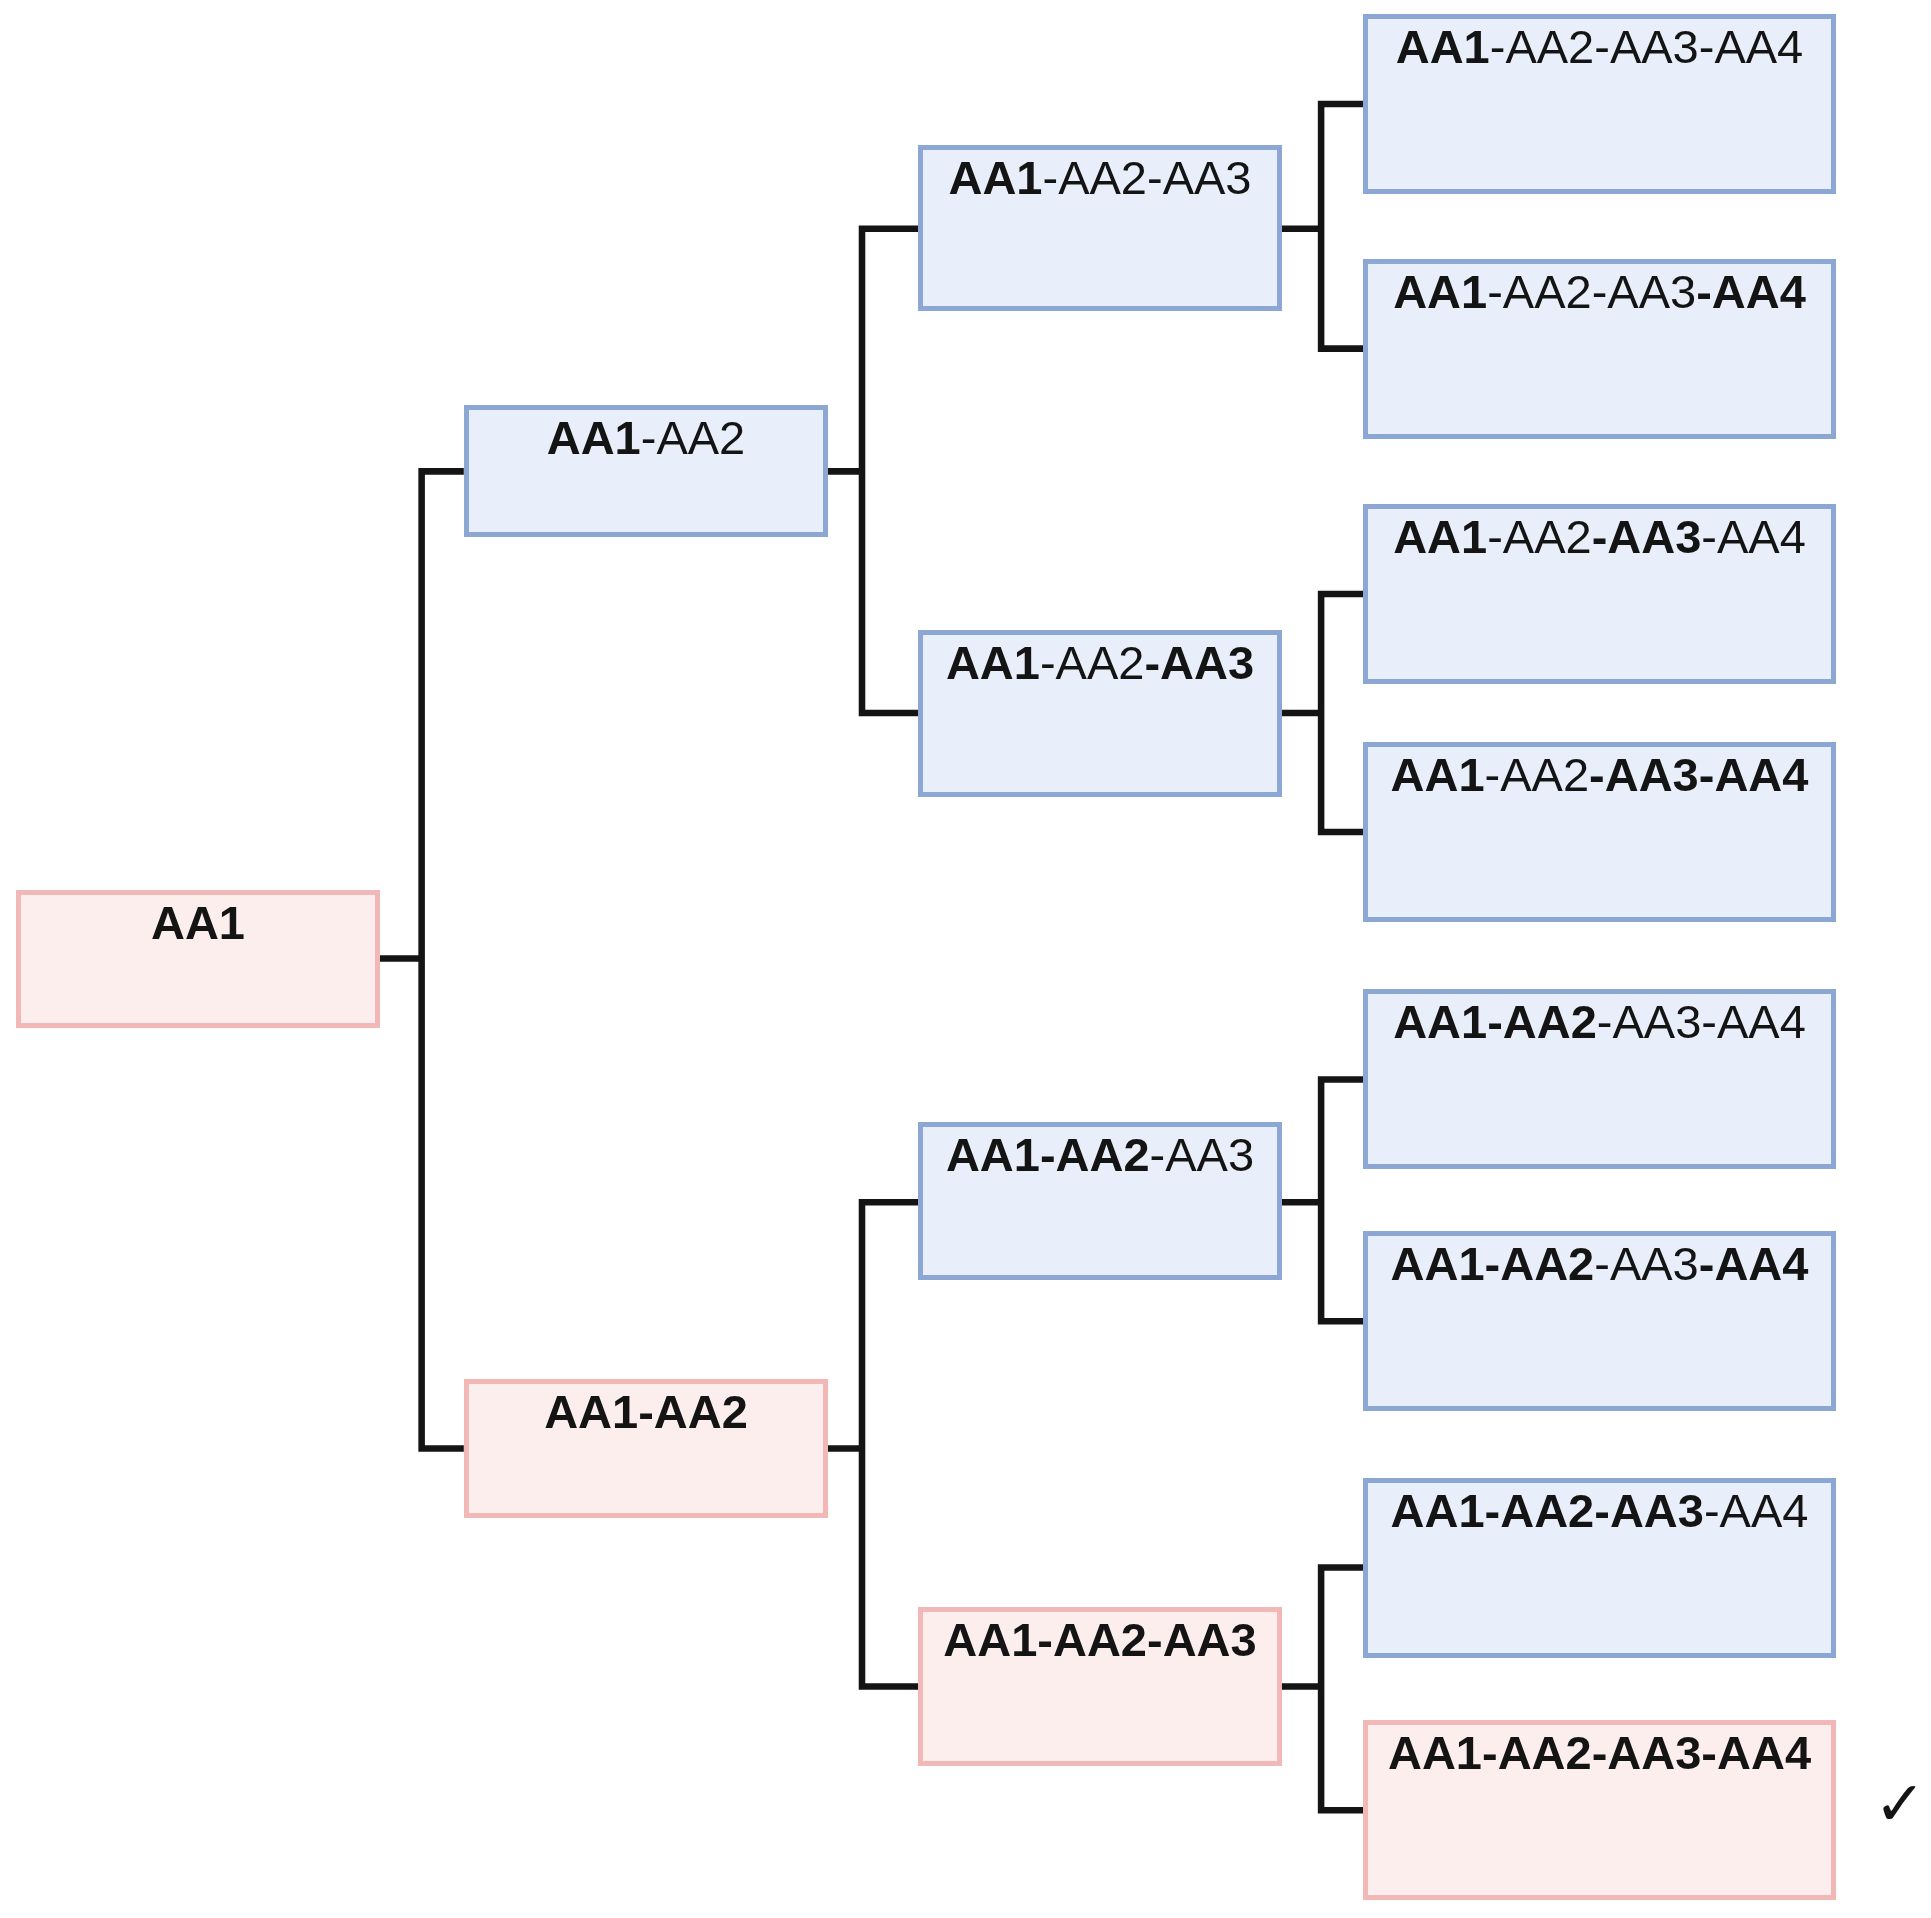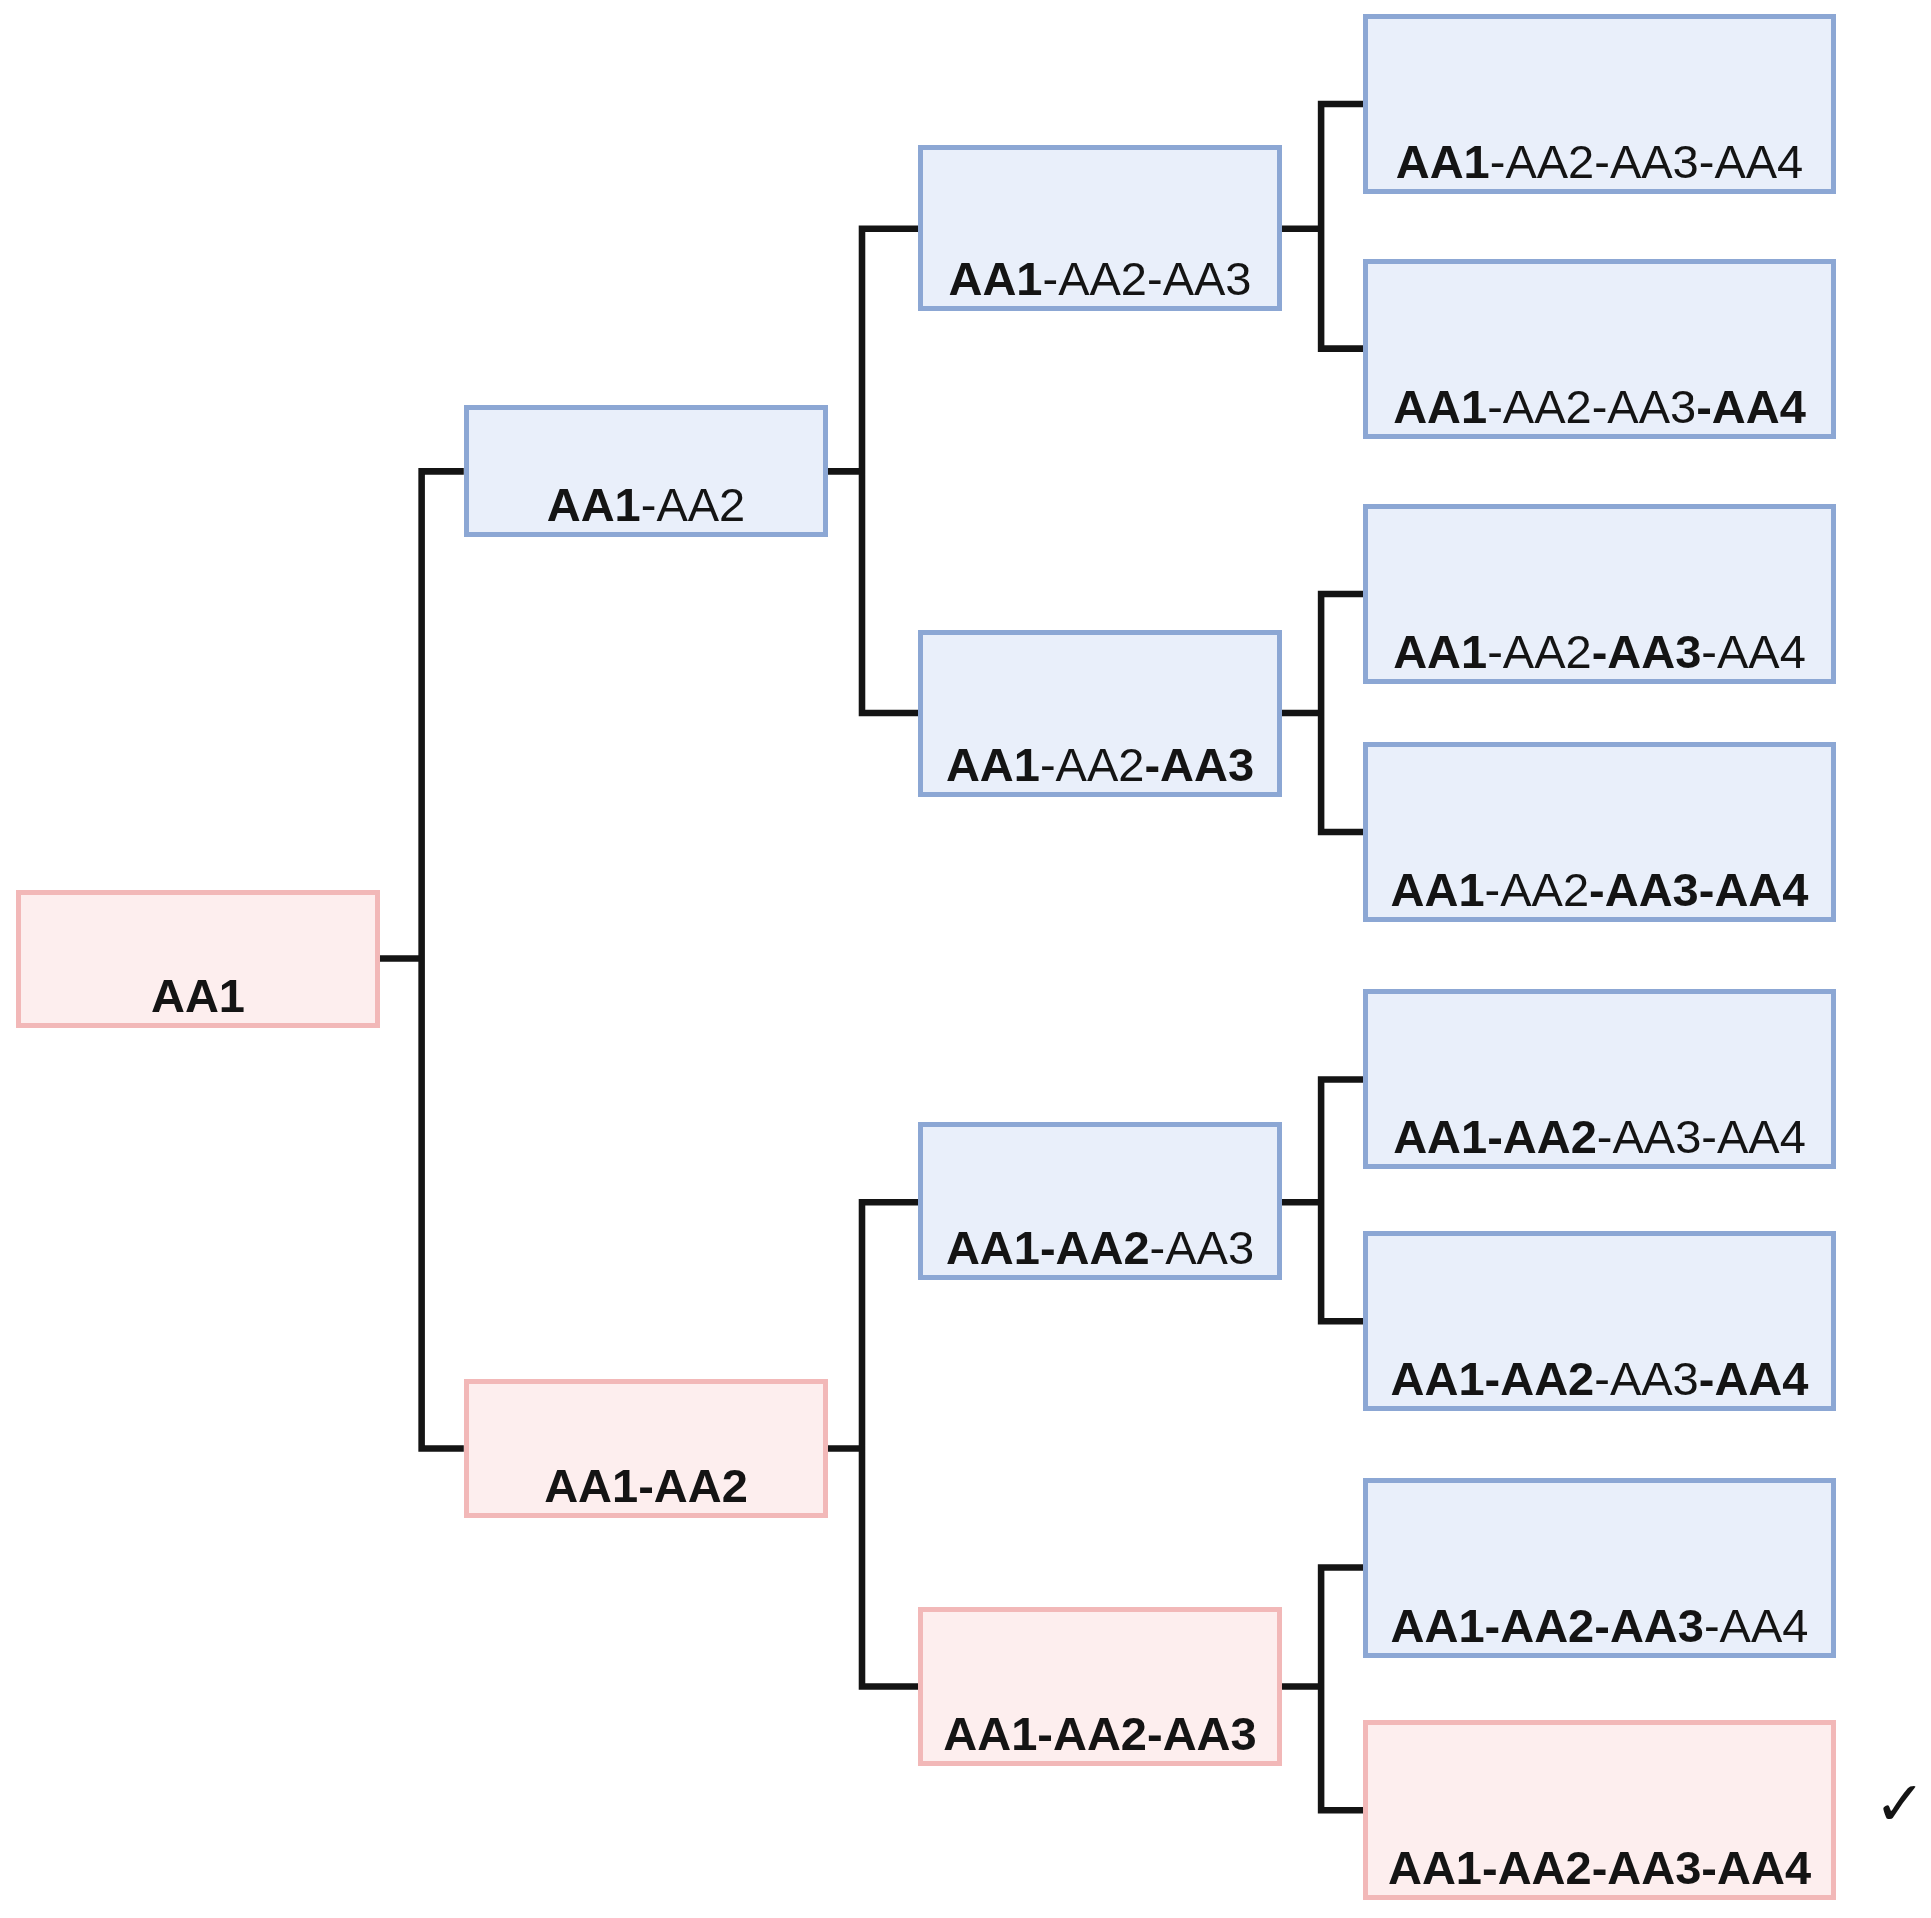--- a/index.html
+++ b/index.html
@@ -18,21 +18,21 @@
   }
   svg.connectors path{
     stroke:#141414;
     stroke-width:7;
     fill:none;
   }
   .node{
     position:absolute;
     box-sizing:border-box;
     display:flex;
-    align-items:flex-end;
+    align-items:flex-start;
     justify-content:center;
     border:5.6px solid #999;
     font-size:47px;
     color:#141414;
     white-space:nowrap;
     letter-spacing:0px;
   }
   .node[data-variant="blue"]{
     background:#e9effa;
     border-color:#8ca7d4;

